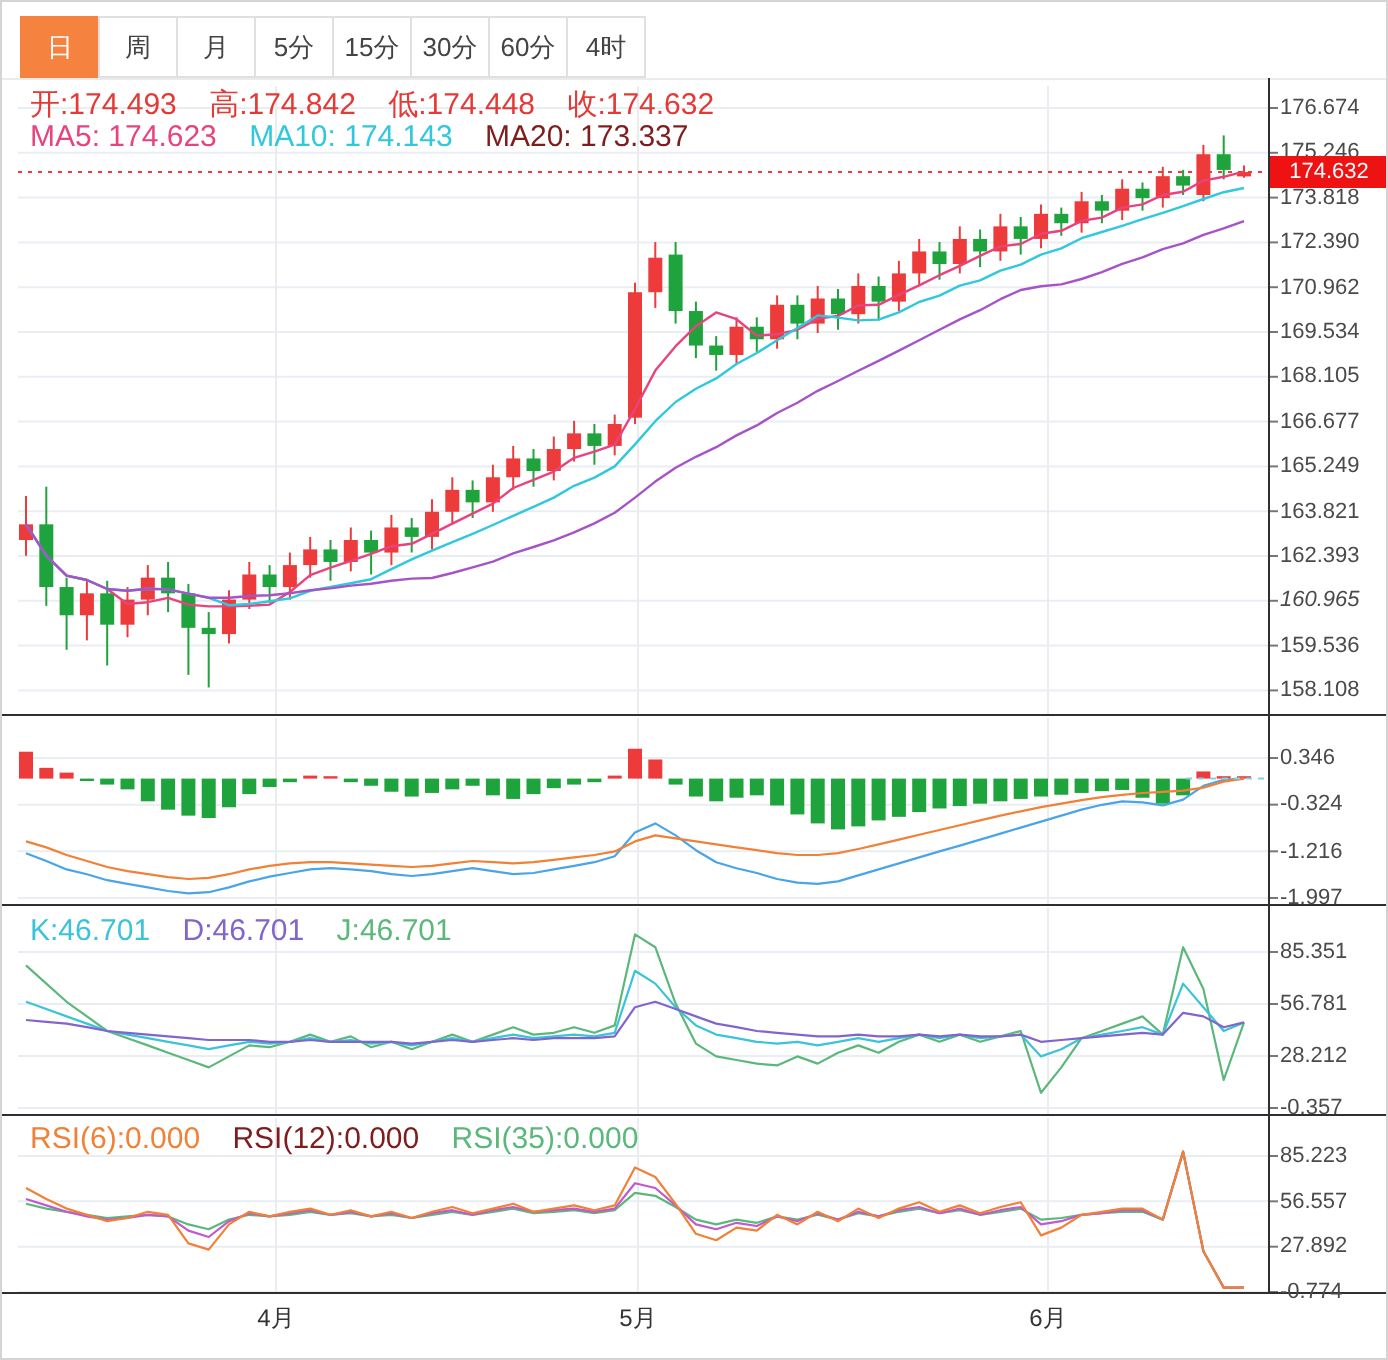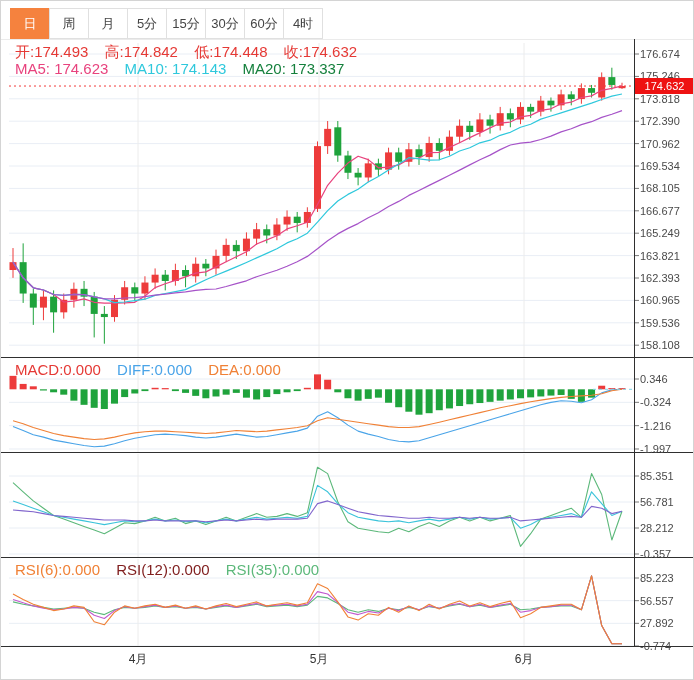--- a/index.html
+++ b/index.html
@@ -47,21 +47,21 @@
 
   <div id="legend-ohlc" class="legend">
     <span>开:174.493</span>
     <span>高:174.842</span>
     <span>低:174.448</span>
     <span>收:174.632</span>
   </div>
   <div id="legend-ma" class="legend">
     <span style="color:#e8437e">MA5: 174.623</span>
     <span style="color:#2fc8dc">MA10: 174.143</span>
-    <span style="color:#15803d">MA20: 173.337</span>
+    <span style="color:#7f1d1d">MA20: 173.337</span>
   </div>
 
   <svg id="main-svg" width="694" height="318" style="top:38px">
       <line x1="8" y1="15" x2="633" y2="15" stroke="#e9eef5" stroke-width="1"></line>
       <line x1="633" y1="15" x2="638" y2="15" stroke="#777" stroke-width="1"></line>
       <line x1="8" y1="37.4" x2="633" y2="37.4" stroke="#e9eef5" stroke-width="1"></line>
       <line x1="633" y1="37.4" x2="638" y2="37.4" stroke="#777" stroke-width="1"></line>
       <line x1="8" y1="59.8" x2="633" y2="59.8" stroke="#e9eef5" stroke-width="1"></line>
       <line x1="633" y1="59.8" x2="638" y2="59.8" stroke="#777" stroke-width="1"></line>
       <line x1="8" y1="82.19999999999999" x2="633" y2="82.19999999999999" stroke="#e9eef5" stroke-width="1"></line>
@@ -323,24 +323,24 @@
       <line x1="8" y1="89.01" x2="633" y2="89.01" stroke="#e9eef5" stroke-width="1"></line>
       <line x1="633" y1="89.01" x2="638" y2="89.01" stroke="#777" stroke-width="1"></line>
       <line x1="137" y1="2" x2="137" y2="89" stroke="#ececec" stroke-width="1"></line>
       <line x1="318" y1="2" x2="318" y2="89" stroke="#ececec" stroke-width="1"></line>
       <line x1="523" y1="2" x2="523" y2="89" stroke="#ececec" stroke-width="1"></line>
       <polyline points="12,44.9 22.15,47.3 32.3,48.9 42.45,50.4 52.6,52.0 62.75,51.2 72.9,50.4 83.05,51.2 93.2,55.2 103.35000000000001,57.6 113.5,52.8 123.65,50.4 133.8,51.2 143.95000000000002,50.4 154.1,48.9 164.25,50.4 174.4,49.6 184.55,51.2 194.70000000000002,50.4 204.85,52.0 215,50.4 225.15,48.9 235.3,50.4 245.45000000000002,48.9 255.60000000000002,47.3 265.75,49.6 275.90000000000003,48.9 286.05,48.1 296.2,49.6 306.35,48.1 316.5,39.4 326.65000000000003,40.9 336.8,46.5 346.95,52.8 357.1,55.2 367.25,52.8 377.40000000000003,54.4 387.55,51.2 397.7,52.8 407.85,50.4 418,52.8 428.15000000000003,49.6 438.3,51.2 448.45,48.9 458.6,47.3 468.75,49.6 478.90000000000003,48.1 489.05,50.4 499.20000000000005,48.9 509.35,47.3 519.5,52.8 529.65,52.0 539.8000000000001,50.4 549.95,49.6 560.1,48.9 570.25,48.9 580.4,52.8 590.5500000000001,18.8 600.7,68.6 610.85,86.8 621,86.8" fill="none" stroke="#5cb87a" stroke-width="1.1" stroke-linejoin="round"></polyline>
       <polyline points="12,42.5 22.15,45.7 32.3,48.9 42.45,51.2 52.6,52.8 62.75,52.0 72.9,50.4 83.05,51.2 93.2,58.3 103.35000000000001,61.5 113.5,53.6 123.65,49.6 133.8,51.2 143.95000000000002,49.6 154.1,48.1 164.25,50.4 174.4,48.9 184.55,51.2 194.70000000000002,49.6 204.85,52.0 215,49.6 225.15,48.1 235.3,50.4 245.45000000000002,48.1 255.60000000000002,46.5 265.75,48.9 275.90000000000003,48.1 286.05,47.3 296.2,48.9 306.35,47.3 316.5,34.6 326.65000000000003,37.0 336.8,45.7 346.95,55.2 357.1,57.6 367.25,54.4 377.40000000000003,56.0 387.55,51.2 397.7,53.6 407.85,49.6 418,52.8 428.15000000000003,48.9 438.3,51.2 448.45,48.1 458.6,46.5 468.75,49.6 478.90000000000003,47.3 489.05,50.4 499.20000000000005,48.1 509.35,46.5 519.5,55.2 529.65,53.6 539.8000000000001,50.4 549.95,49.6 560.1,48.1 570.25,48.1 580.4,52.8 590.5500000000001,18.8 600.7,68.6 610.85,86.8 621,86.8" fill="none" stroke="#c159cf" stroke-width="1.1" stroke-linejoin="round"></polyline>
       <polyline points="12,37.0 22.15,42.5 32.3,47.3 42.45,50.4 52.6,53.6 62.75,52.0 72.9,48.9 83.05,50.4 93.2,64.7 103.35000000000001,67.8 113.5,55.2 123.65,48.9 133.8,51.2 143.95000000000002,48.9 154.1,47.3 164.25,50.4 174.4,48.1 184.55,51.2 194.70000000000002,48.9 204.85,52.0 215,48.9 225.15,46.5 235.3,49.6 245.45000000000002,47.3 255.60000000000002,44.9 265.75,48.9 275.90000000000003,47.3 286.05,45.7 296.2,48.1 306.35,45.7 316.5,26.7 326.65000000000003,31.5 336.8,44.9 346.95,59.9 357.1,63.1 367.25,56.8 377.40000000000003,58.3 387.55,50.4 397.7,55.2 407.85,48.9 418,53.6 428.15000000000003,47.3 438.3,52.0 448.45,47.3 458.6,44.1 468.75,48.9 478.90000000000003,45.7 489.05,49.6 499.20000000000005,46.5 509.35,44.1 519.5,60.7 529.65,56.8 539.8000000000001,50.4 549.95,48.9 560.1,47.3 570.25,47.3 580.4,52.8 590.5500000000001,18.8 600.7,68.6 610.85,86.8 621,86.8" fill="none" stroke="#f08136" stroke-width="1.1" stroke-linejoin="round"></polyline>
     </svg>
 
-  <div id="legend-macd" class="legend">
-    <span style="color:#e53935">MACD:0.000</span>
-    <span style="color:#4aa4e8">DIFF:0.000</span>
-    <span style="color:#f08136">DEA:0.000</span>
+  <div id="legend-kdj" class="legend">
+    <span style="color:#3bc3da">K:46.701</span>
+    <span style="color:#8165cc">D:46.701</span>
+    <span style="color:#5cb87a">J:46.701</span>
   </div>
   <div id="legend-rsi" class="legend">
     <span style="color:#f08136">RSI(6):0.000</span>
     <span style="color:#7f1d1d">RSI(12):0.000</span>
     <span style="color:#5cb87a">RSI(35):0.000</span>
   </div>
 
   <div class="divider" style="top:356px"></div>
   <div class="divider" style="top:451px"></div>
   <div class="divider" style="top:556px"></div>
@@ -352,21 +352,21 @@
       <div class="ytick" style="top: 69.4px;">175.246</div>
       <div class="ytick" style="top: 91.8px;">173.818</div>
       <div class="ytick" style="top: 114.2px;">172.390</div>
       <div class="ytick" style="top: 136.6px;">170.962</div>
       <div class="ytick" style="top: 159px;">169.534</div>
       <div class="ytick" style="top: 181.4px;">168.105</div>
       <div class="ytick" style="top: 203.8px;">166.677</div>
       <div class="ytick" style="top: 226.2px;">165.249</div>
       <div class="ytick" style="top: 248.6px;">163.821</div>
       <div class="ytick" style="top: 271px;">162.393</div>
-      <div class="ytick" style="top: 293.4px;">160.965</div>
+      <div class="ytick" style="top: 293.4px; font-style: italic;">160.965</div>
       <div class="ytick" style="top: 315.8px;">159.536</div>
       <div class="ytick" style="top: 338.2px;">158.108</div>
       <div class="ytick" style="top: 372px;">0.346</div>
       <div class="ytick" style="top: 395.33px;">-0.324</div>
       <div class="ytick" style="top: 418.66px;">-1.216</div>
       <div class="ytick" style="top: 441.99px;">-1.997</div>
       <div class="ytick" style="top: 469px;">85.351</div>
       <div class="ytick" style="top: 495px;">56.781</div>
       <div class="ytick" style="top: 521px;">28.212</div>
       <div class="ytick" style="top: 547px;">-0.357</div>

